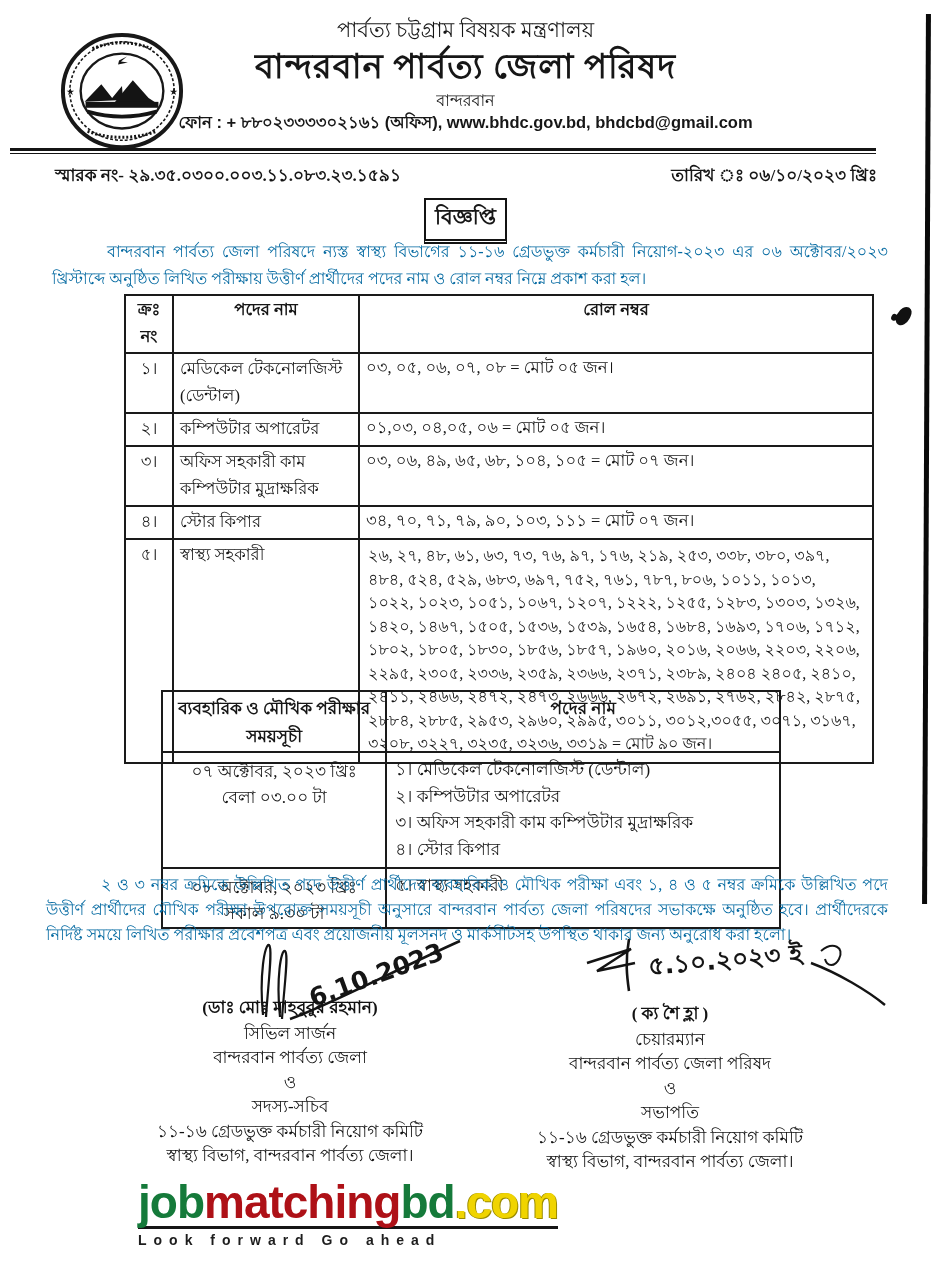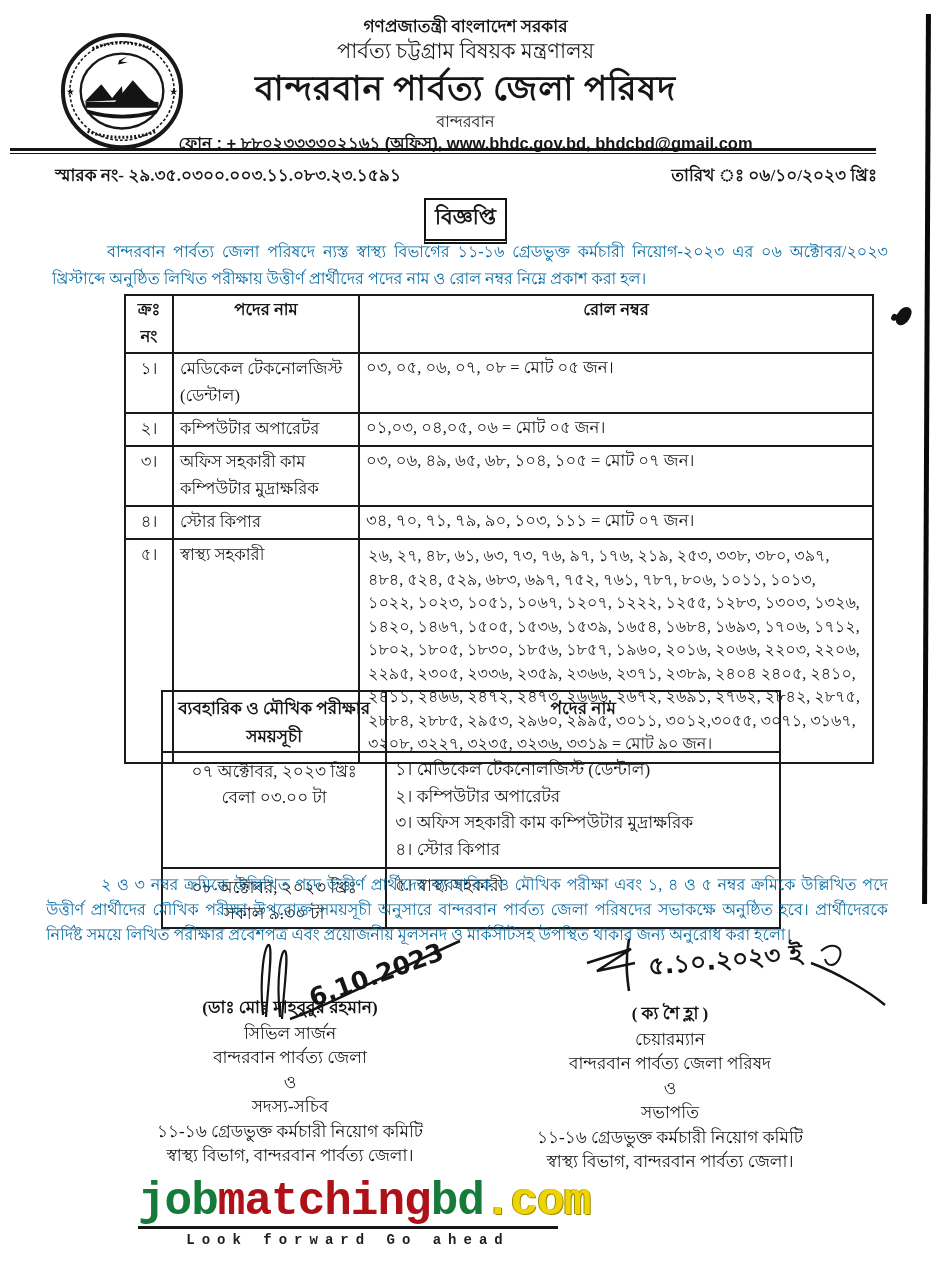--- a/index.html
+++ b/index.html
@@ -60,21 +60,21 @@
   .sig-block { position:absolute; text-align:center; font-size:17px; line-height:24.5px; color:#121212; }
   .sig-left  { left:112px; top:996px;  width:356px; }
   .sig-right { left:500px; top:1002px; width:340px; }
   .sig-name { font-weight:bold; margin-bottom:1px; }
   .sig-svg { position:absolute; pointer-events:none; }
   .sig-svg-left  { left:235px; top:935px; }
   .sig-svg-right { left:583px; top:933px; }
   .hand { font-family:"DejaVu Sans", sans-serif; font-weight:bold; }
 
   
-  .footer { position:absolute; left:138px; top:1178px; width:420px; text-align:center; font-family:Liberation Mono, monospace; }
+  .footer { position:absolute; left:138px; top:1178px; width:420px; text-align:left; font-family:Liberation Sans, sans-serif; }
   .logo-line { font-size:46px; font-weight:bold; letter-spacing:-1px; line-height:1.05; white-space:nowrap; }
   .logo-underline { height:3px; background:#151515; width:100%; margin:0 auto; }
   .logo-tag { margin-top:3px; font-size:14px; font-weight:bold; letter-spacing:7px; color:#1d1d1d; white-space:nowrap; }
   .lg-green { color:#157a3a; } .lg-red { color:#ae1117; }
   .lg-yellow { color:#f0d400; text-shadow:1px 1px 0 #9a8b00, -1px 0 0 #9a8b00; }
 </style>
 </head>
 <body>
 
 <div class="page">
@@ -91,21 +91,20 @@
     <path d="M58,74 L76,52 L92,70 L101,76 L60,78 Z" fill="#141414"></path>
     <rect x="28" y="74" width="74" height="6" fill="#141414"></rect>
     <path d="M30,84 q35,10 70,0" fill="none" stroke="#141414" stroke-width="4"></path>
     <text x="8" y="67" font-size="10" fill="#141414">★</text>
     <text x="113" y="67" font-size="10" fill="#141414">★</text>
     <path d="M35,20 q30,-12 60,0" fill="none" stroke="#141414" stroke-width="3" stroke-dasharray="2,2"></path>
     <path d="M30,104 q35,12 70,0" fill="none" stroke="#141414" stroke-width="3" stroke-dasharray="2,2"></path>
   </svg>
 
   <div class="hdr">
-    <div class="hdr-l1">গণপ্রজাতন্ত্রী বাংলাদেশ সরকার</div>
     <div class="hdr-l2">পার্বত্য চট্টগ্রাম বিষয়ক মন্ত্রণালয়</div>
     <div class="hdr-l3">বান্দরবান পার্বত্য জেলা পরিষদ</div>
     <div class="hdr-l4">বান্দরবান</div>
     <div class="hdr-l5">ফোন : + ৮৮০২৩৩৩৩০২১৬১ (অফিস), www.bhdc.gov.bd, bhdcbd@gmail.com</div>
   </div>
 
   <div class="rule-double"></div>
 
   <div class="memo-row">
     <span>স্মারক নং- ২৯.৩৫.০৩০০.০০৩.১১.০৮৩.২৩.১৫৯১</span>

